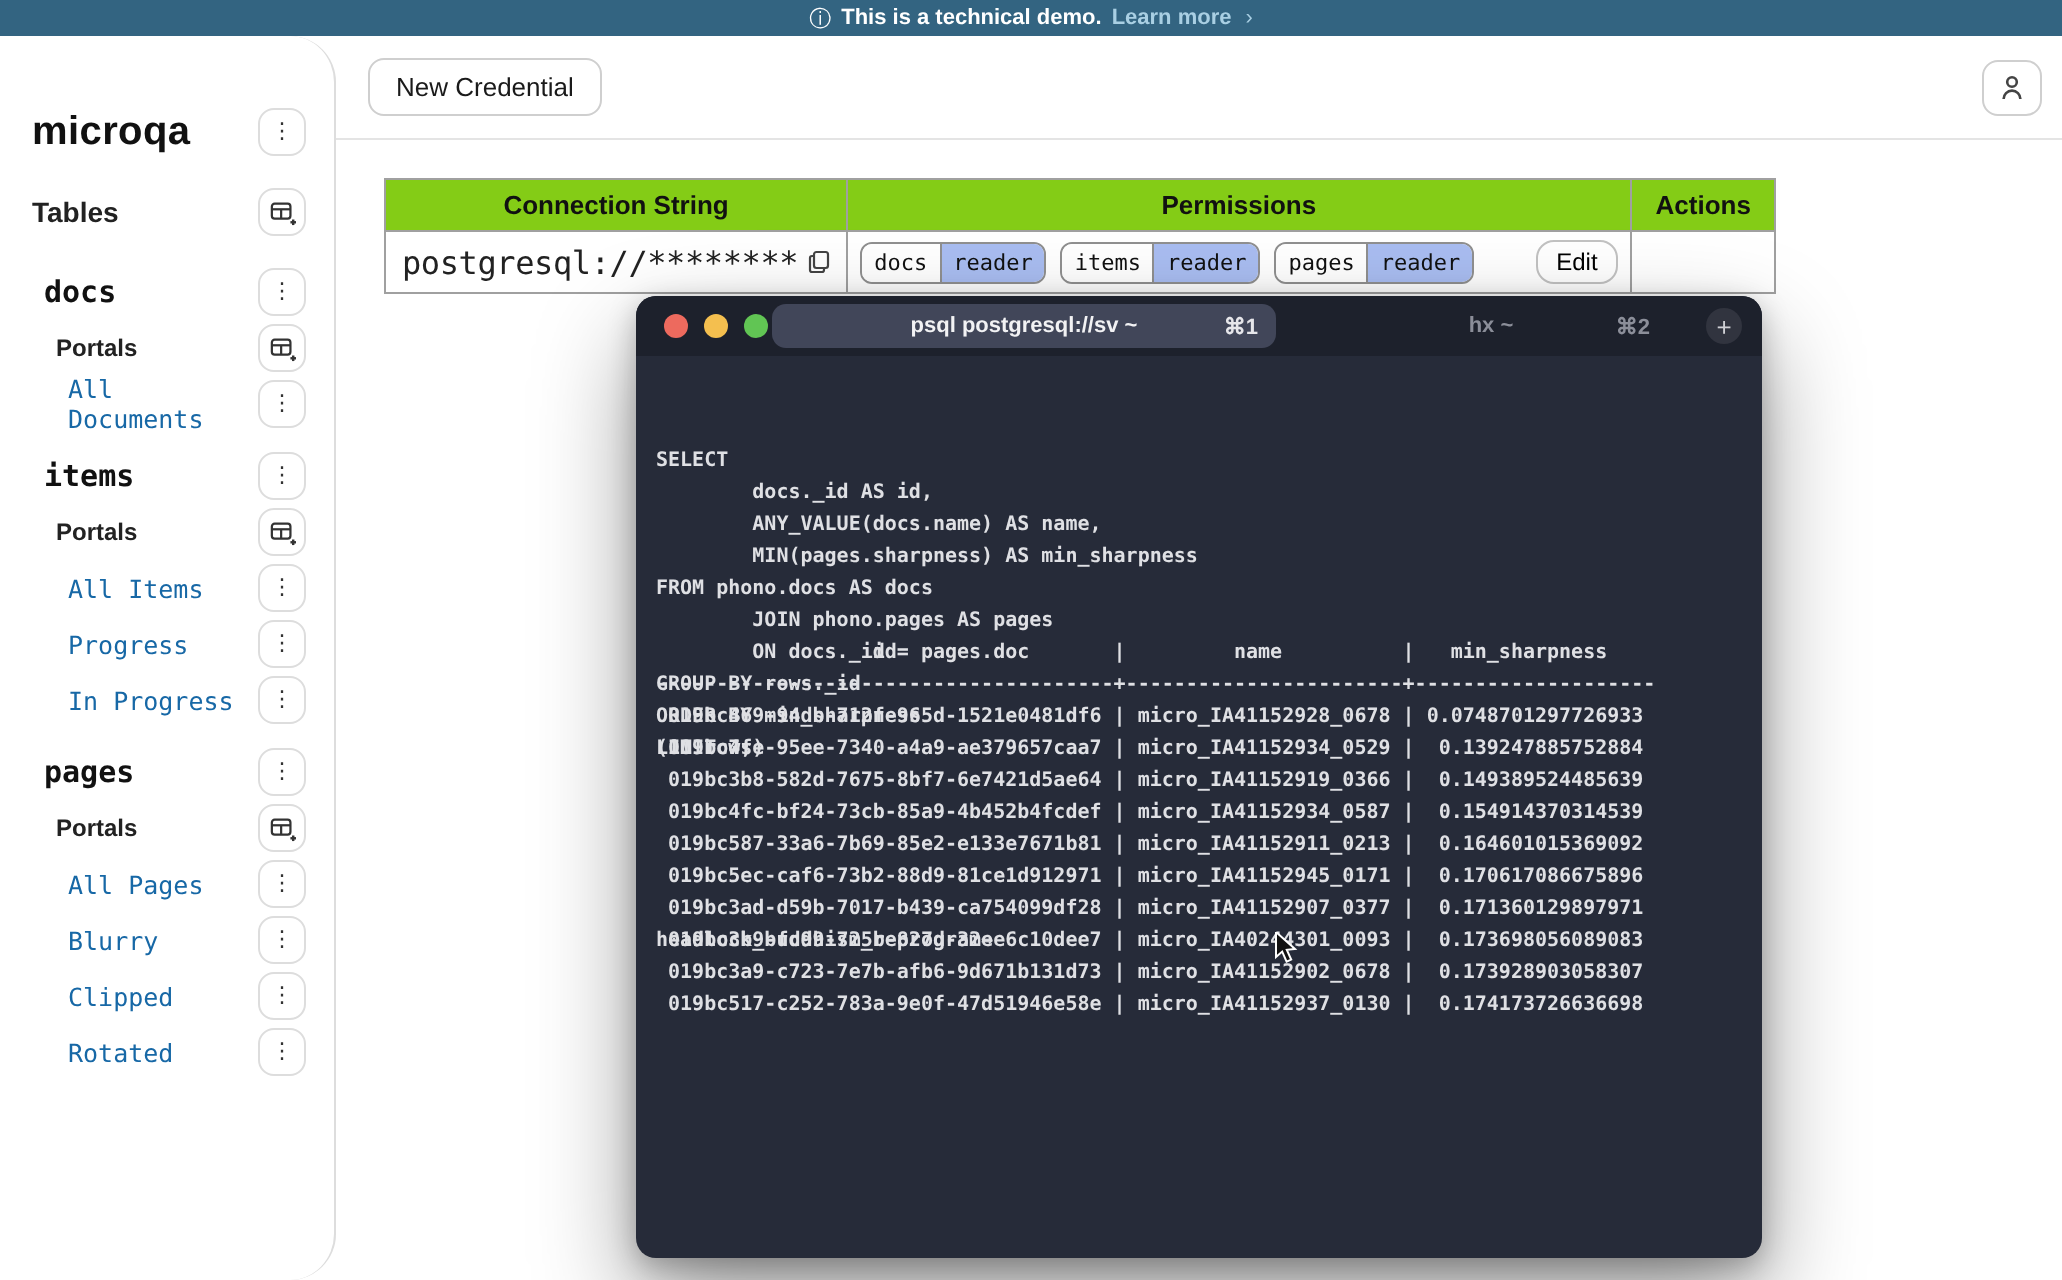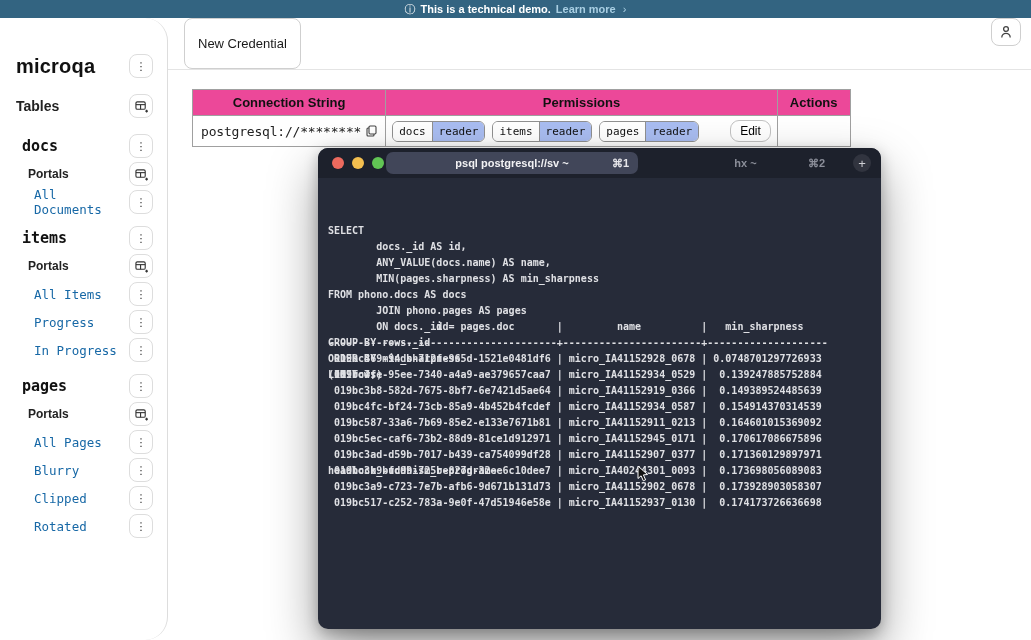--- a/index.html
+++ b/index.html
@@ -31,33 +31,33 @@
   .portal-link { font-family:"DejaVu Sans Mono", monospace; font-size:12.5px;
                  color:var(--link-blue,#1768a6); cursor:pointer; }
   .iconbtn { width:24px; height:24px; border:1px solid #ddd; border-radius:8px; background:#fff;
              display:flex; align-items:center; justify-content:center; color:#333; cursor:pointer;
              flex-shrink:0; }
   .iconbtn .dots { font-size:11px; line-height:1; letter-spacing:0; color:#333; }
   .gap8 { height:8px; }
   .srow-title { margin-bottom:12px; }
 
   
-  .topbar { height:52px; border-bottom:1px solid #e4e4e4; display:flex; 
+  .topbar { height:52px; border-bottom:1px solid #e4e4e4; display:flex; align-items:center;
             justify-content:space-between; padding:0 10px 0 16px; }
   .btn { background:#fff; border:1px solid #cfcfcf; border-radius:8px; font-size:13px; color:#1a1a1a;
          padding:6px 13px; cursor:pointer; font-family:"Liberation Sans",sans-serif;}
   .userbtn { width:30px; height:28px; display:flex; align-items:center; justify-content:center;
              padding:0; }
 
   
   table.cred { border-collapse:collapse; margin:19px 0 0 24px; }
   table.cred th, table.cred td { border:1px solid #a0a0a0; }
-  table.cred th { font-size:13px; font-weight:bold; color:#111; height:26px; padding:0 12px; background:#ec4899;}
+  table.cred th { font-size:13px; font-weight:bold; color:#111; height:26px; padding:0 12px; background:#84cc16;}
   table.cred td { height:31px; }
-  td.cs-cell { font-family:"DejaVu Sans Mono", monospace; font-size:13px; letter-spacing:-.2px;
+  td.cs-cell { font-family:"DejaVu Sans Mono", monospace; font-size:16px; letter-spacing:-.2px;
                color:#222; padding:0 8px; width:149px;}
   td.cs-cell .cellwrap{display:flex;align-items:center;gap:5px;justify-content:center;}
   td.perm-cell { width:296px; padding:0 6px; }
   td.act-cell { width:46px; }
   .perm-wrap { display:flex; align-items:center; gap:7px; }
   .chip { display:flex; border:1px solid #909090; border-radius:6px; overflow:hidden;
           font-family:"DejaVu Sans Mono", monospace; font-size:11px; color:#111; cursor:default;}
   .chip .t { background:#fff; padding:3px 6px; }
   .chip .r { background:var(--chip-blue,#a9bdf1); padding:3px 6px; border-left:1px solid #909090;}
   .editbtn { border:1px solid #c2c2c2; border-radius:9px; background:#fff; font-size:12px;

